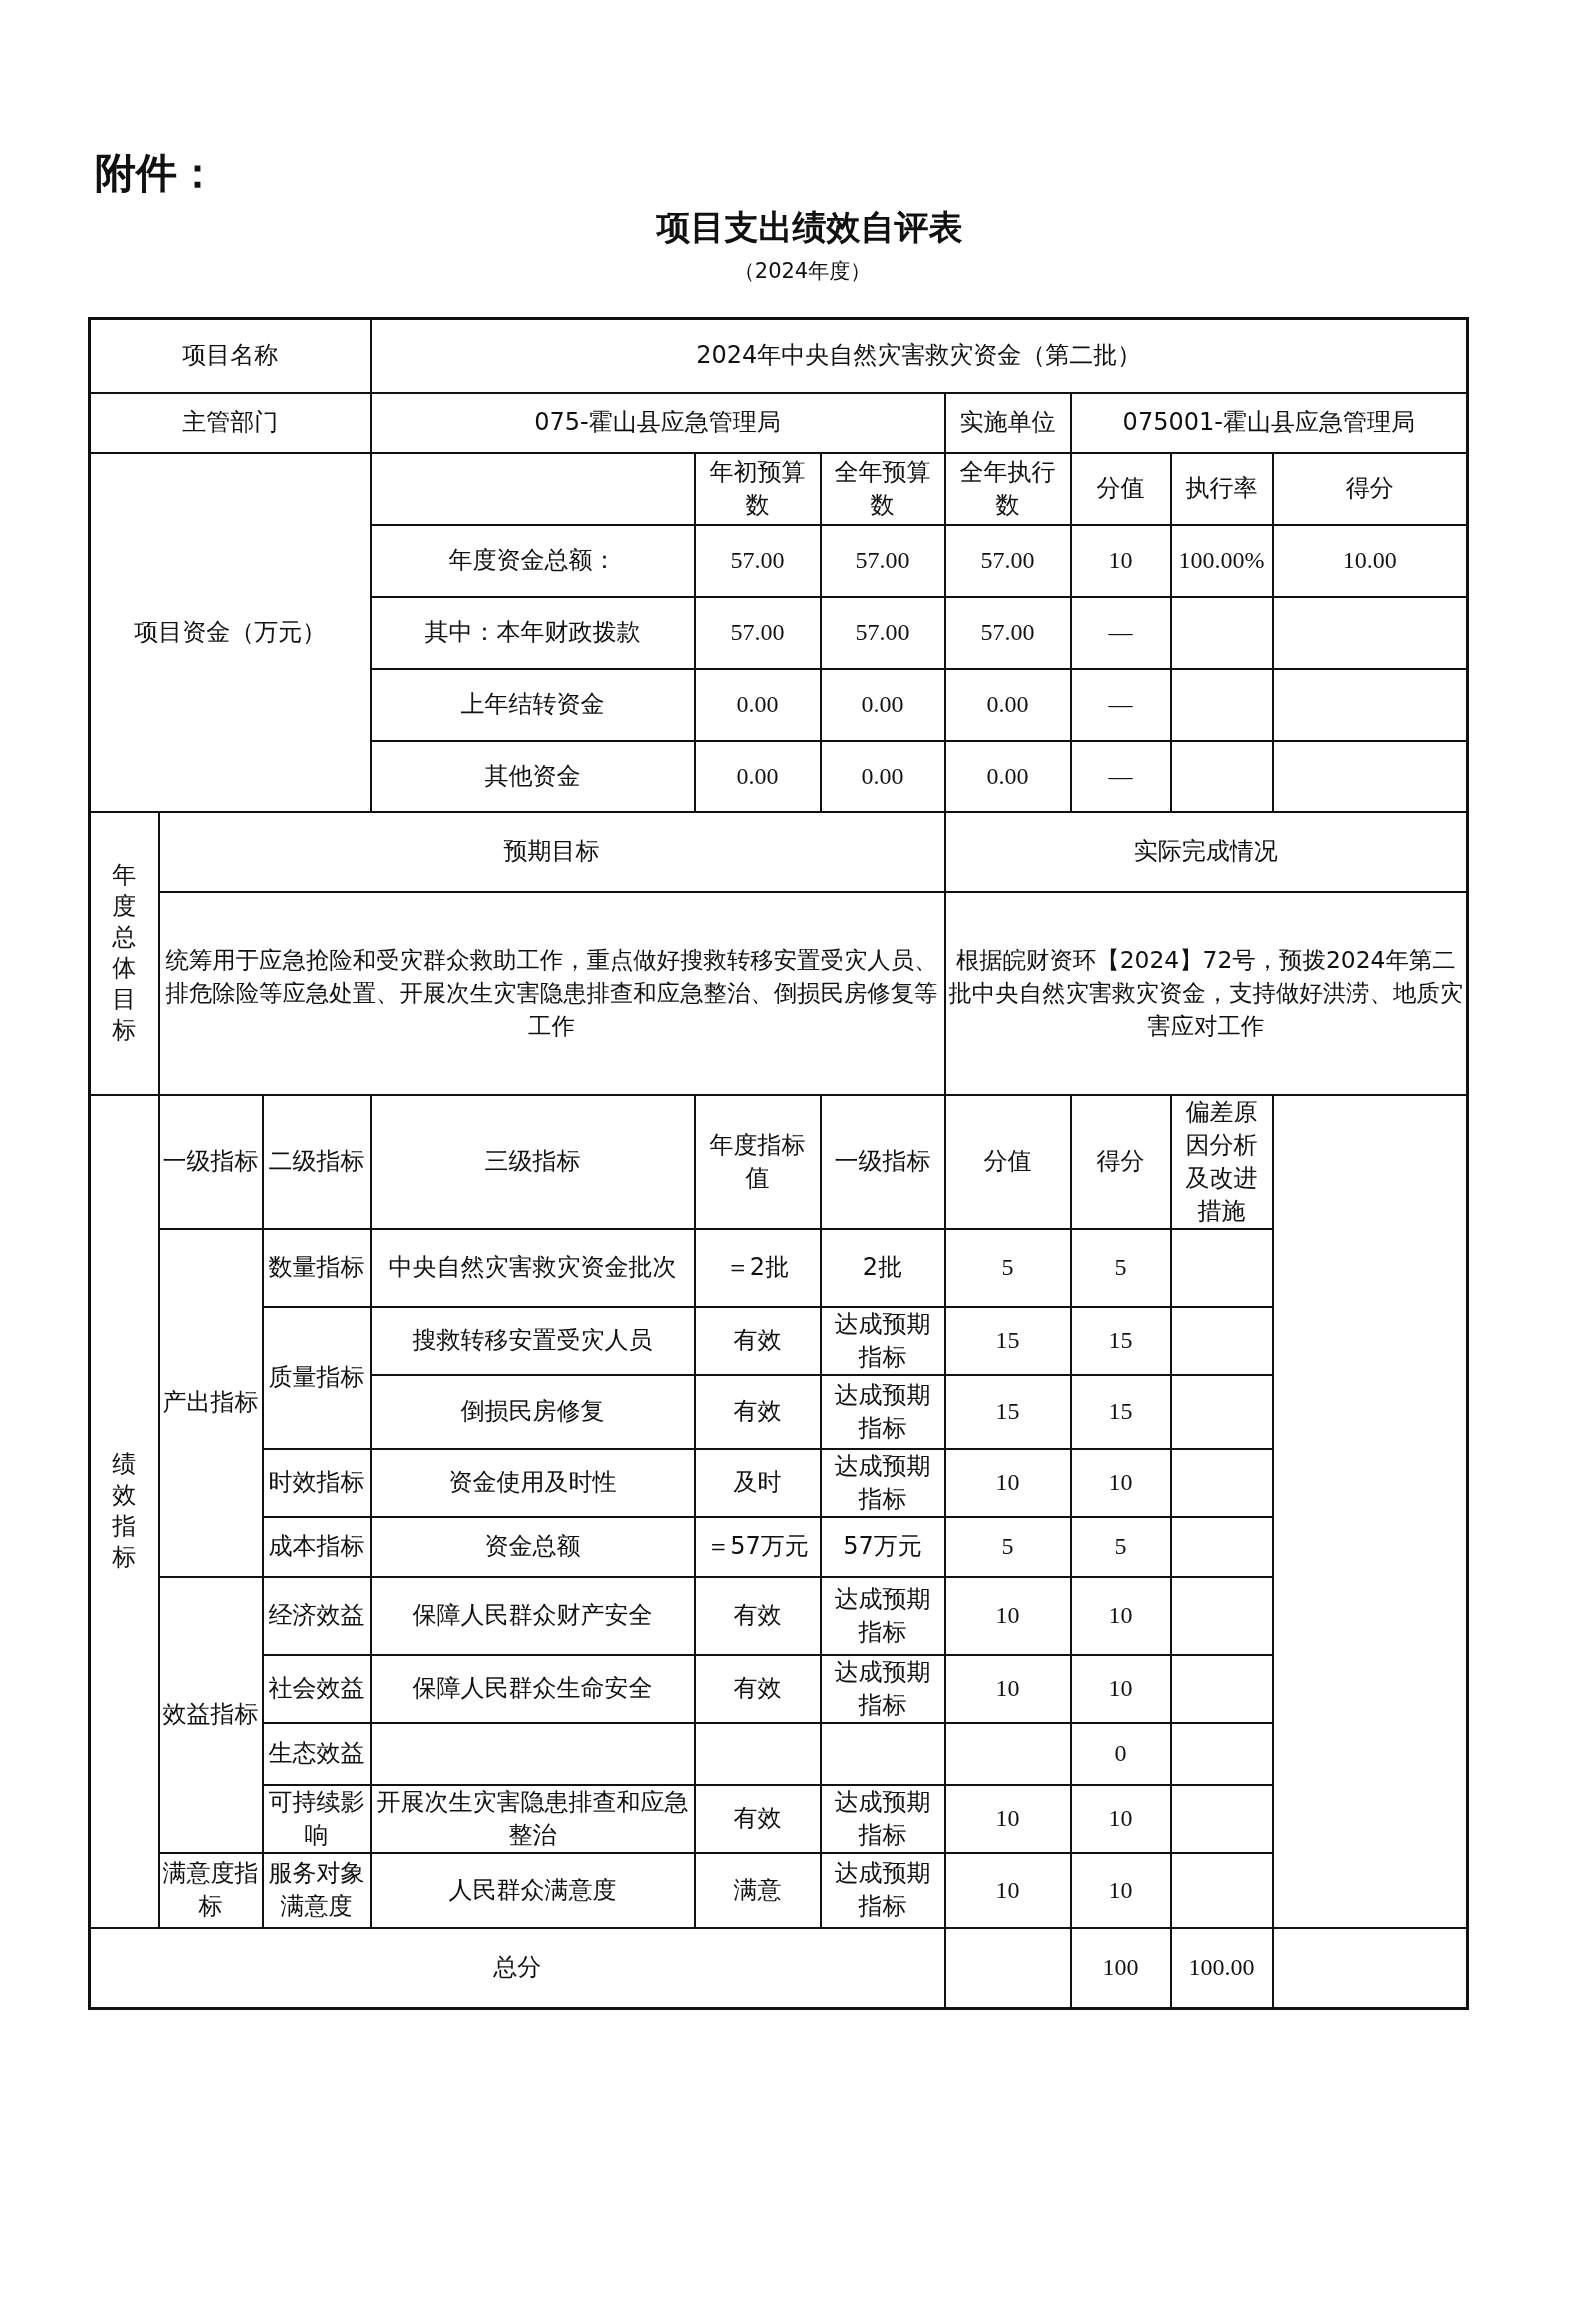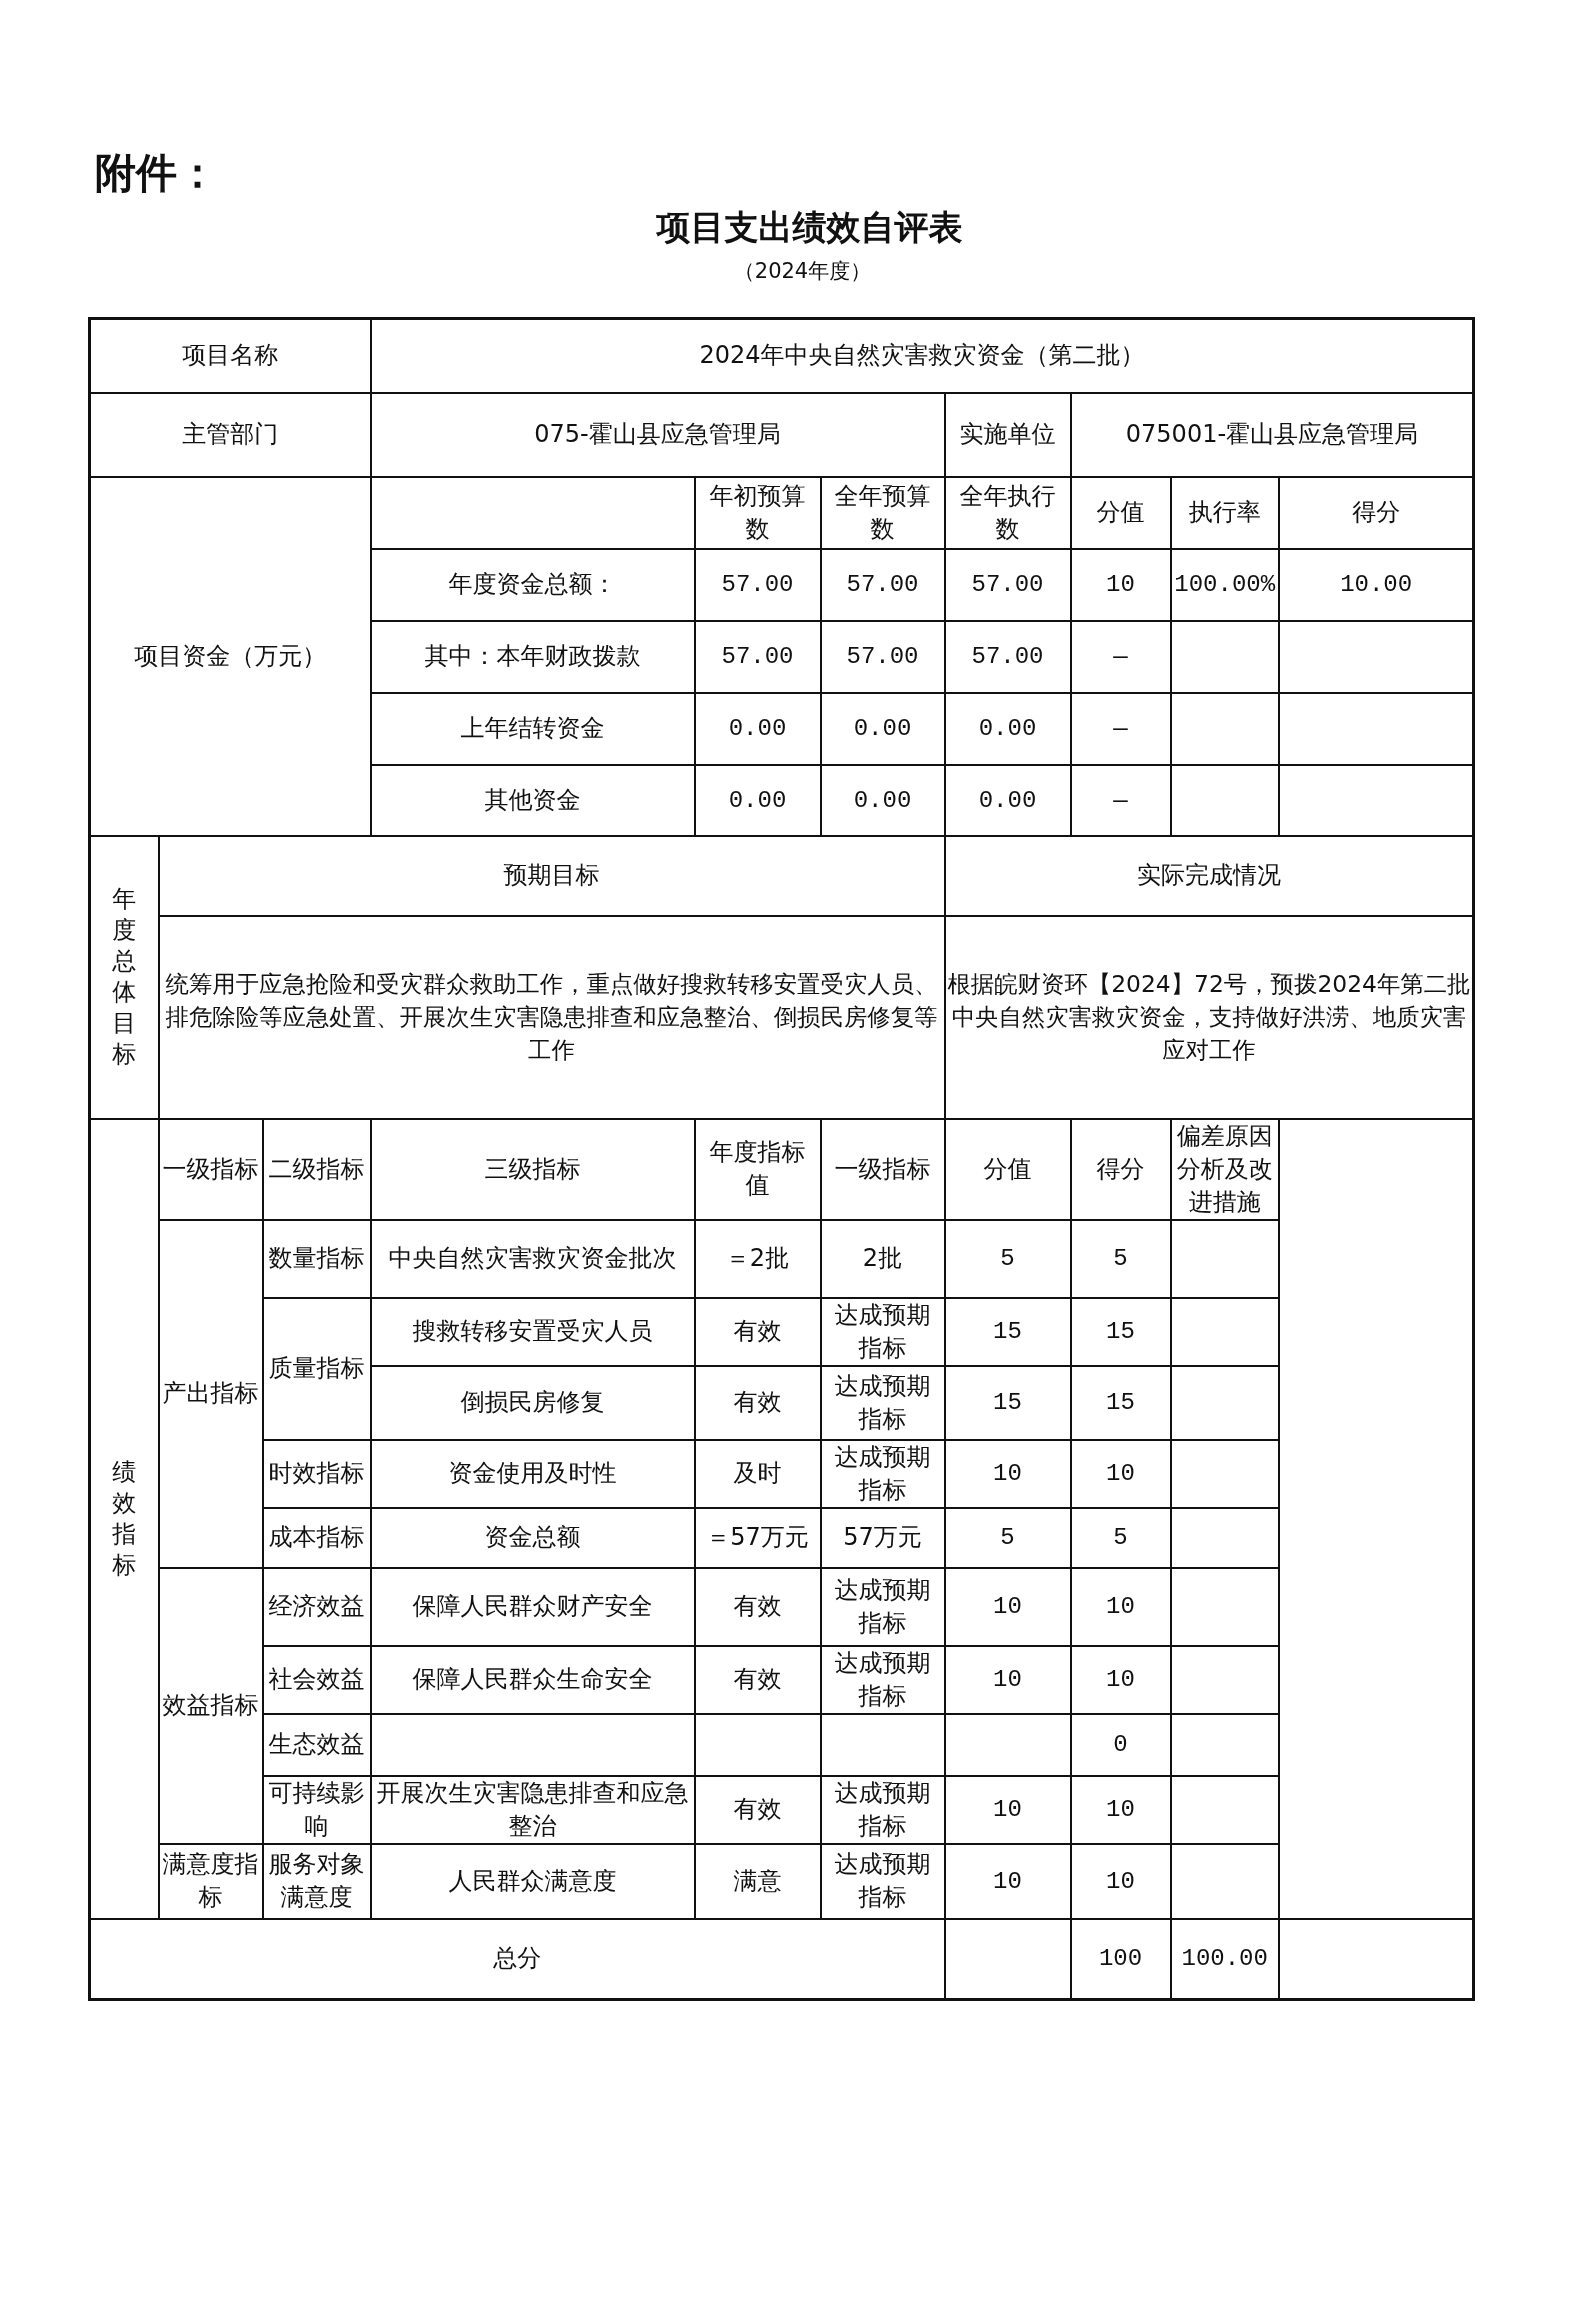--- a/index.html
+++ b/index.html
@@ -7,21 +7,21 @@
   .attach{position:absolute;left:95px;top:146px;font-size:41px;font-weight:bold;}
   .title{position:absolute;left:0;width:1591px;top:205px;text-align:center;font-size:34px;font-weight:bold;}
   .title span{display:inline-block;margin-left:28px;}
   .subtitle{position:absolute;left:0;width:1591px;top:257px;text-align:center;font-size:21px;}
   .subtitle span{display:inline-block;margin-left:14px;}
   table{position:absolute;left:88px;top:317px;border-collapse:collapse;table-layout:fixed;}
   td{border:2.1px solid #111;text-align:center;vertical-align:middle;font-size:24px;line-height:33px;padding:0 2.8px;overflow:hidden;}
   td.l{text-align:center;}
   td.vert{font-size:24px;line-height:31px;padding:0;}
   td.goal{font-size:23.4px;line-height:33px;text-align:center;padding:0 1.4px;}
-  td.num{font-family:Liberation Mono, monospace;}
+  td.num{font-family:Liberation Serif, serif;}
   .outer{border:3.6px solid #111;}
 </style>
 </head>
 <body>
 
 <div class="attach">附件：</div>
 <div class="title"><span>项目支出绩效自评表</span></div>
 <div class="subtitle"><span>（2024年度）</span></div>
 
 <table class="outer">
@@ -36,21 +36,21 @@
       <col style="width:100px">
       <col style="width:102px">
       <col style="width:195px">
   </colgroup>
 
   <tbody>
       <tr style="height:74px">
     <td colspan="3">项目名称</td>
     <td colspan="7">2024年中央自然灾害救灾资金（第二批）</td>
   </tr>
-  <tr style="height:84px">
+  <tr style="height:60px">
     <td colspan="3">主管部门</td>
     <td colspan="3">075-霍山县应急管理局</td>
     <td>实施单位</td>
     <td colspan="3">075001-霍山县应急管理局</td>
   </tr>
 
   <tr style="height:72px">
     <td colspan="3" rowspan="5" style="padding:0 43px;">项目资金（万元）</td>
     <td></td>
     <td>年初预算数</td>

